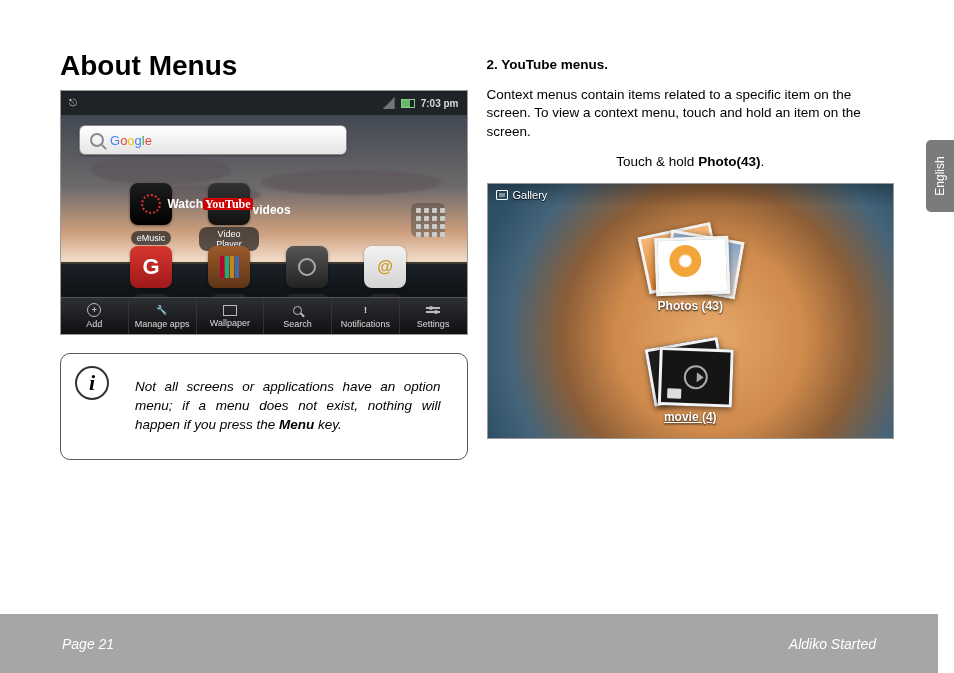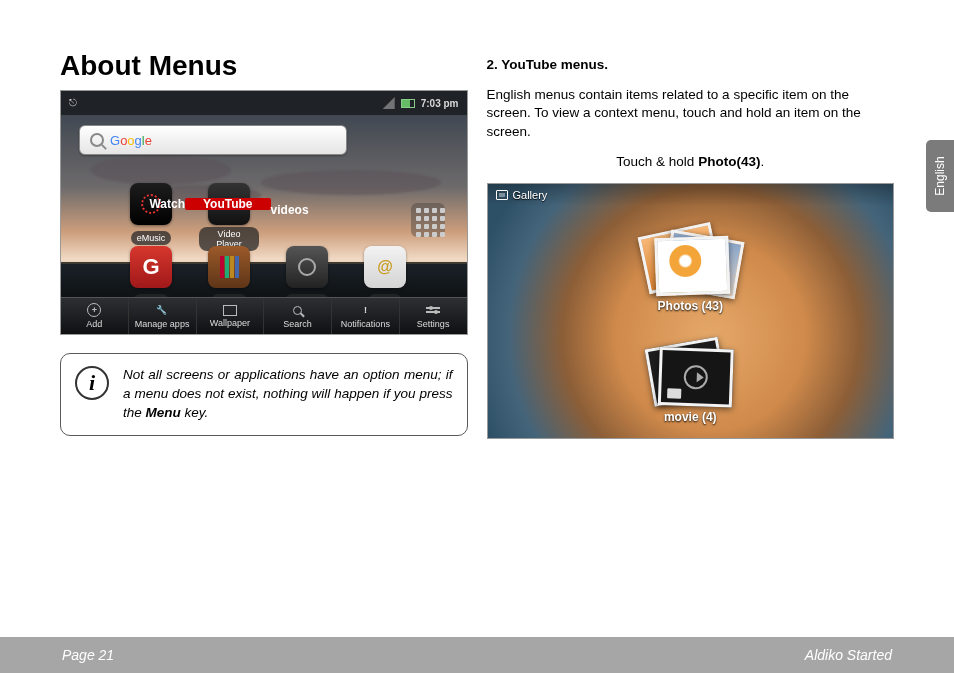--- a/index.html
+++ b/index.html
@@ -151,21 +151,21 @@
     font-family: "Times New Roman", serif;
     font-style: italic;
     font-weight: bold;
     font-size: 22px;
     flex-shrink:0;
   }
   .infobox p {
     font-style: italic;
     font-size: 13.5px;
     line-height: 1.4;
-    margin: 0;
+    margin: 12px;
     text-align: justify;
   }
 
   
   .shot.gallery {
     height: 256px;
     background: radial-gradient(circle at 55% 60%, #e5a869 0%, #d08a4b 35%, #8c5e37 55%, #44647a 75%, #2e5066 90%);
   }
   .gheader {
     position:absolute; top:0; left:0; right:0;
@@ -202,21 +202,21 @@
   .m1{transform: translateX(-50%) rotate(-10deg) translate(-4px,0); background:#1d1d1d;}
   .m2{transform: translateX(-50%) rotate(2deg) translate(6px,6px); background:#151515; display:flex;align-items:center;justify-content:center;}
   .m2::before{content:'';width:20px;height:20px;border:2px solid #aaa;border-radius:50%;}
   .m2::after{content:'';position:absolute;border-left:7px solid #aaa;border-top:5px solid transparent;border-bottom:5px solid transparent;left:52%;}
   .mfold{position:absolute;left:6px;bottom:4px;width:14px;height:10px;background:#ddd;border-radius:1px;}
   .slabel{
     position:absolute; top: 70px; left:0; right:0;
     color:#fff;font-size:12px;font-weight:600;
     text-shadow: 0 1px 2px #000;
   }
-  .stack.movie .slabel{top:68px;}
+  .stack.movie .slabel{top:68px;text-decoration:underline;}
 
   
   .sidetab {
     position: absolute;
     right: 0;
     top: 140px;
     width: 28px;
     height: 72px;
     background: #7b7b7b;
     color: #fff;
@@ -224,22 +224,22 @@
     display: flex;
     align-items: center;
     justify-content: center;
     border-radius: 5px 0 0 5px;
   }
   .sidetab span { transform: rotate(-90deg); white-space: nowrap; }
 
   
   .footer {
     position: absolute;
-    left: 0; right: 0; bottom: 0;
-    height: 36px;
+    left: 0; right: 16px; bottom: 0;
+    height: 59px;
     background: #a6a6a6;
     color: #fff;
     font-style: italic;
     font-size: 14px;
     display: flex;
     align-items: center;
     justify-content: space-between;
     padding: 0 62px;
     font-family: "Century Gothic", "Avant Garde", sans-serif;
   }
@@ -274,21 +274,21 @@
         </div>
 
         <div class="approw r1">
           <div class="app">
             <div class="ico" style="background:linear-gradient(#1d1d1d,#000);">
                 <span style="width:20px;height:20px;border:2px dotted #e33;border-radius:50%;"></span>
               </div>
             <span class="lbl">eMusic</span>
           </div>
           <div class="app">
-            <div class="ico" style="background:linear-gradient(#333,#111);font-size:12px;line-height:1;">Watch<br><b style="background:#c00;padding:0 18px;border-radius:2px;">YouTube</b><br>videos</div>
+            <div class="ico" style="background:linear-gradient(#333,#111);font-size:12px;line-height:1;">Watch<br><b style="background:#c00;padding:0 2px;border-radius:2px;font-family:Liberation Serif, serif;">YouTube</b><br>videos</div>
             <span class="lbl">Video Player</span>
           </div>
         </div>
 
         <div class="approw r2">
           <div class="app">
             <div class="ico" style="background:linear-gradient(#d7372d,#a0181a);font-size:22px;">G</div>
             <span class="lbl">Getjar</span>
           </div>
           <div class="app">
@@ -378,21 +378,21 @@
           <span>Not all screens or applications have an option menu; if a menu does not exist, nothing will happen if you press the </span><b>Menu</b><span> key.</span>
         </p>
       </div>
     </div>
 
     <div class="col">
       <p class="subhead" style="margin-top:6px;">
         <span>2.</span>
         <span>YouTube menus.</span>
       </p>
-      <p>English menus contain items related to a specific item on the screen. To view a context menu, touch and hold an item on the screen.</p>
+      <p>Context menus contain items related to a specific item on the screen. To view a context menu, touch and hold an item on the screen.</p>
       <p style="text-align:center;">
         <span>Touch &amp; hold </span><b>Photo(43)</b><span>.</span>
       </p>
 
       <div class="shot gallery">
         <div class="gheader">
           <span class="gicon"></span>
           <span>Gallery</span>
         </div>
         <div class="stack photos">

